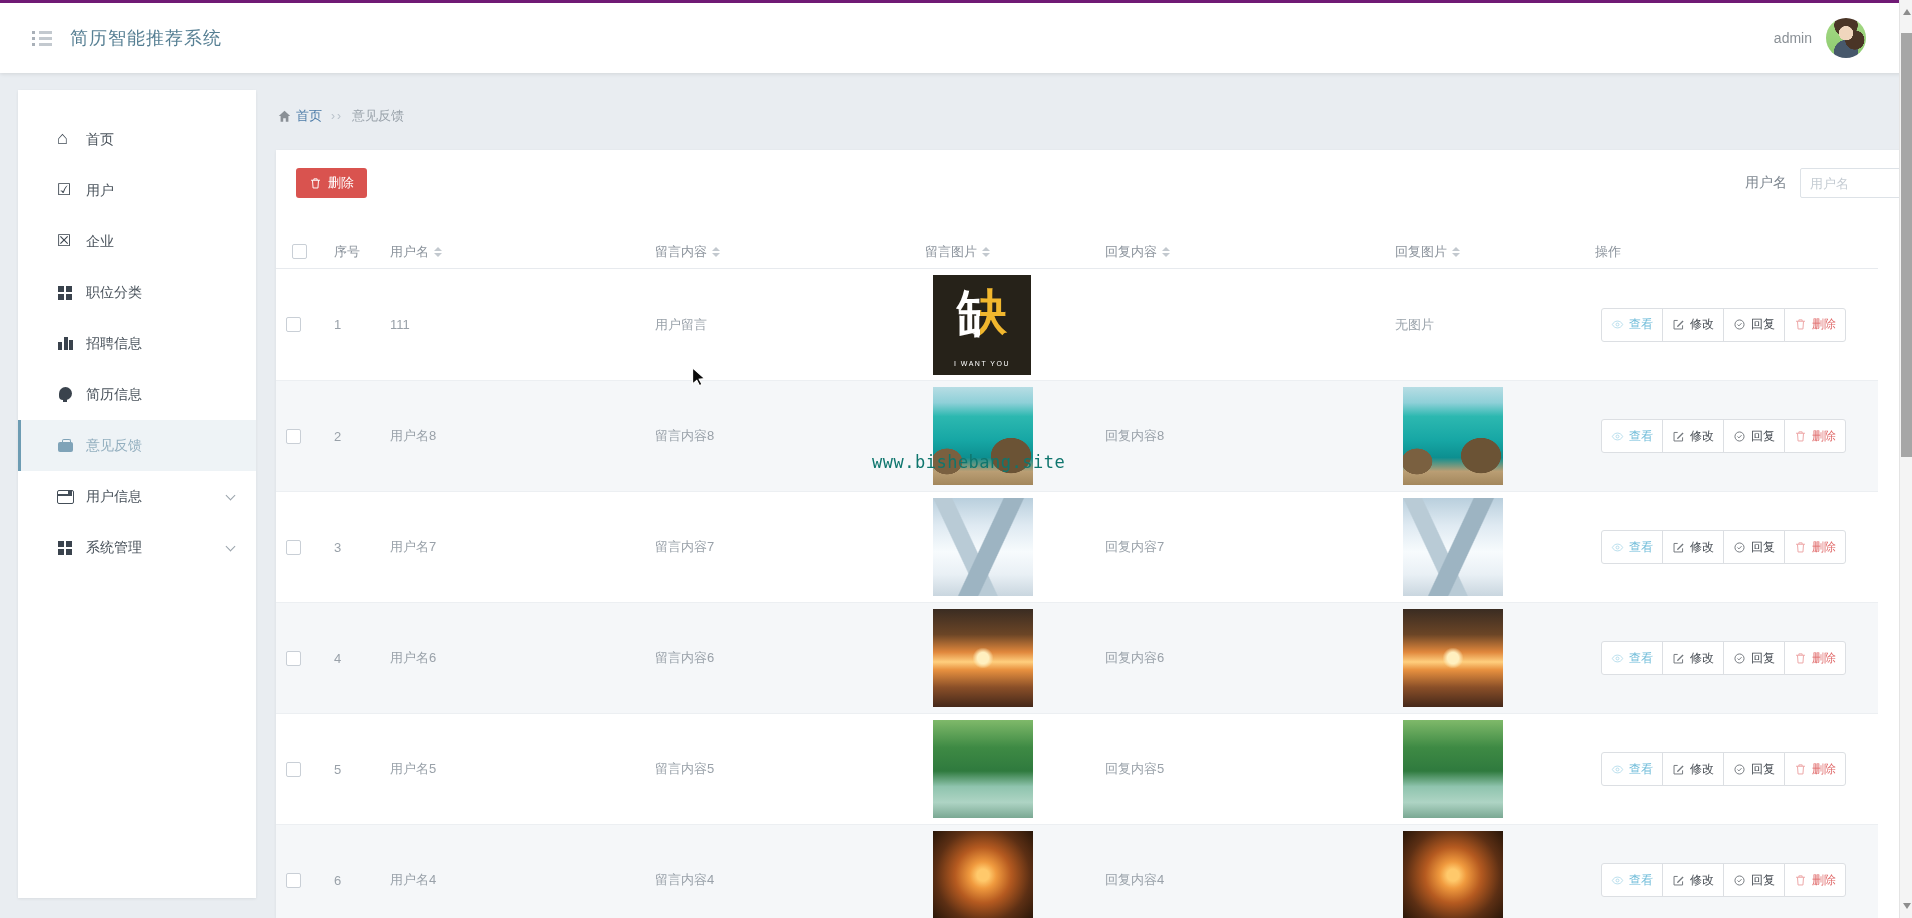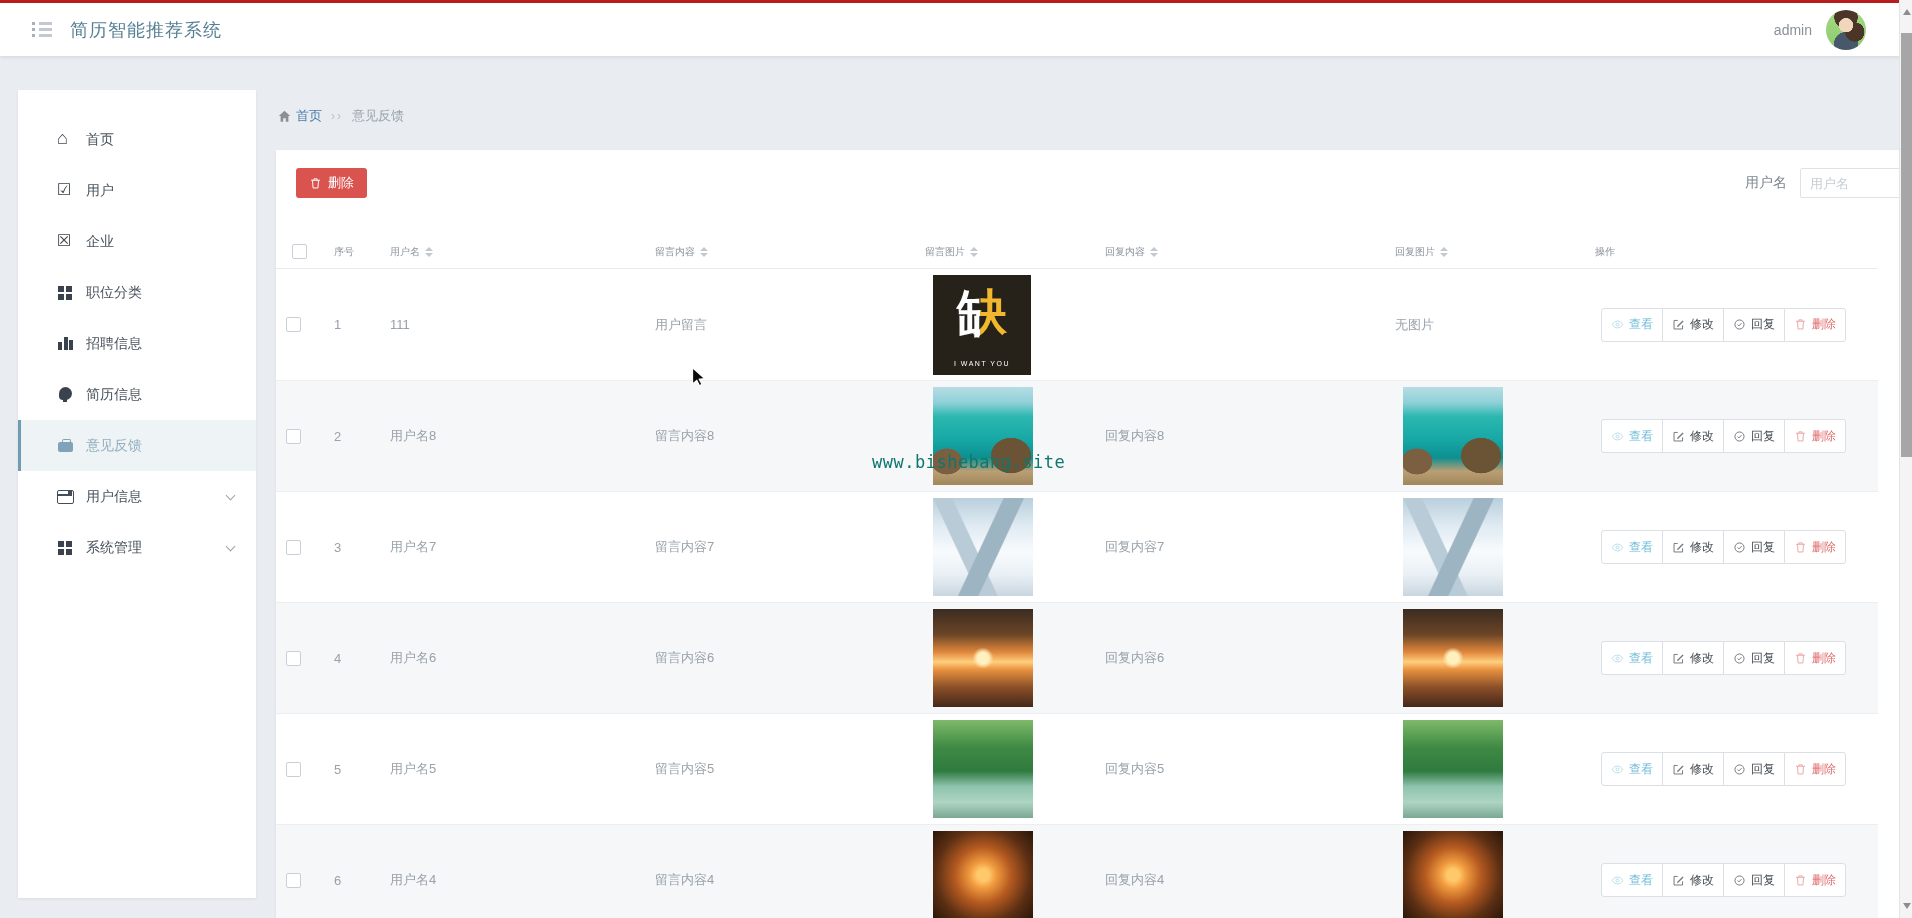--- a/index.html
+++ b/index.html
@@ -6,22 +6,22 @@
   html,body { width:1912px; height:918px; }
   body {
     position:relative; overflow:hidden;
     background:#e9edf1;
     font-family:"Liberation Sans","DejaVu Sans",sans-serif;
     color:#49525b;
   }
 
   
   #topbar {
-    position:absolute; left:0; top:0; width:1912px; height:56px;
-    background:#fff; border-top:3px solid #b91c1c;
+    position:absolute; left:0; top:0; width:1912px; height:73px;
+    background:#fff; border-top:3px solid #701a75;
     box-shadow:0 1px 4px rgba(0,0,0,.10);
     display:flex; align-items:center; z-index:6;
   }
   .burger { width:20px; height:15px; margin-left:32px; cursor:pointer;
     background-image:
       linear-gradient(#a9b0b8,#a9b0b8),linear-gradient(#a9b0b8,#a9b0b8),linear-gradient(#a9b0b8,#a9b0b8),
       linear-gradient(#c3c9cf,#c3c9cf),linear-gradient(#c3c9cf,#c3c9cf),linear-gradient(#c3c9cf,#c3c9cf);
     background-repeat:no-repeat;
     background-size:3px 3px,3px 3px,3px 3px,13px 3px,13px 3px,13px 3px;
     background-position:0 0,0 6px,0 12px,7px 0,7px 6px,7px 12px;
@@ -95,21 +95,21 @@
   .search-label { font-size:14px; color:#7d868f; margin-right:13px; }
   .search-input { width:146px; height:30px; border:1px solid #dde2e7; border-radius:2px;
     padding:0 9px; font-size:13px; color:#49525b; outline:none; }
   .search-input::placeholder { color:#c5ccd3; }
   .btn-search { width:46px; height:32px; margin-left:13px; background:#53b452; border:none;
     border-radius:3px; cursor:pointer; display:inline-flex; align-items:center; justify-content:center; }
 
   
   .grid8 { display:grid; grid-template-columns:48px 56px 265px 270px 180px 290px 200px 293px; width:1602px; }
   .thead { margin-top:36px; height:34px; border-bottom:1px solid #e7eaee; }
-  .hcell { display:flex; align-items:center; padding-left:10px; font-size:10px; color:#8b939c; }
+  .hcell { display:flex; align-items:center; padding-left:10px; font-size:13px; color:#8b939c; }
   .c-check { padding-left:16px; }
   .checkbox { width:15px; height:15px; border:1px solid #c9cfd6; border-radius:2px; background:#fff; cursor:pointer; flex:none; }
   .caret { display:none; flex-direction:column; margin-left:5px; cursor:pointer; }
   .caret[data-sort="true"] { display:inline-flex; }
   .caret i { display:block; width:0; height:0; border-left:4px solid transparent; border-right:4px solid transparent; font-style:normal; }
   .caret .up   { border-bottom:4px solid #c3c9cf; margin-bottom:2px; }
   .caret .down { border-top:4px solid #c3c9cf; }
 
   .trow { height:111px; border-top:1px solid #eceff2; font-size:13px; color:#99a1a9; }
   .trow:first-of-type { border-top:none; }

